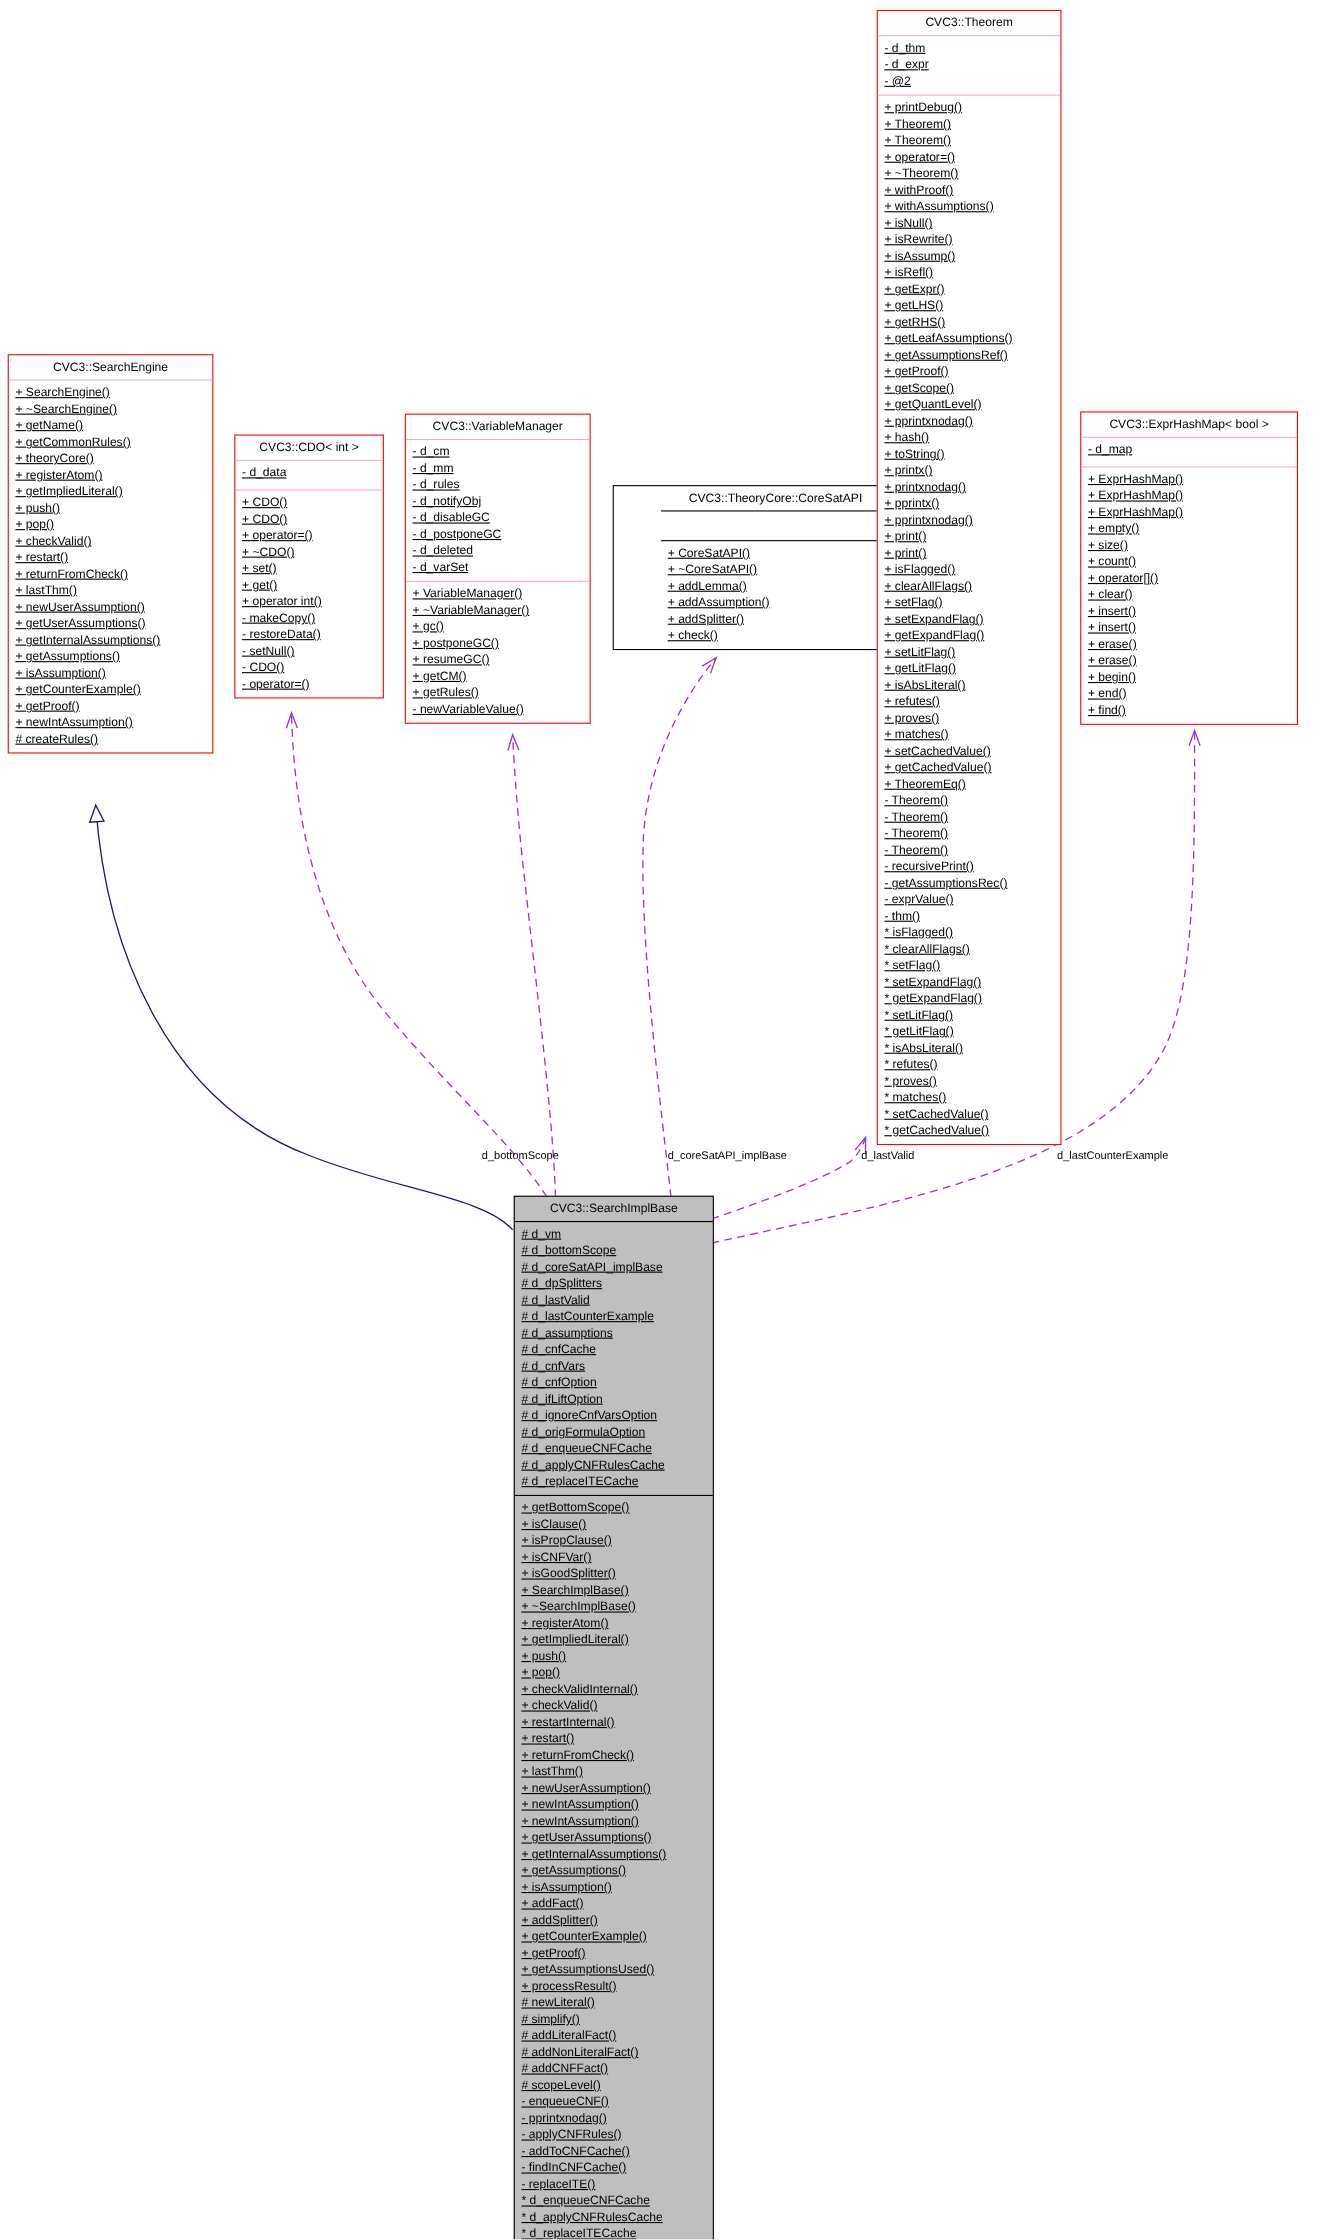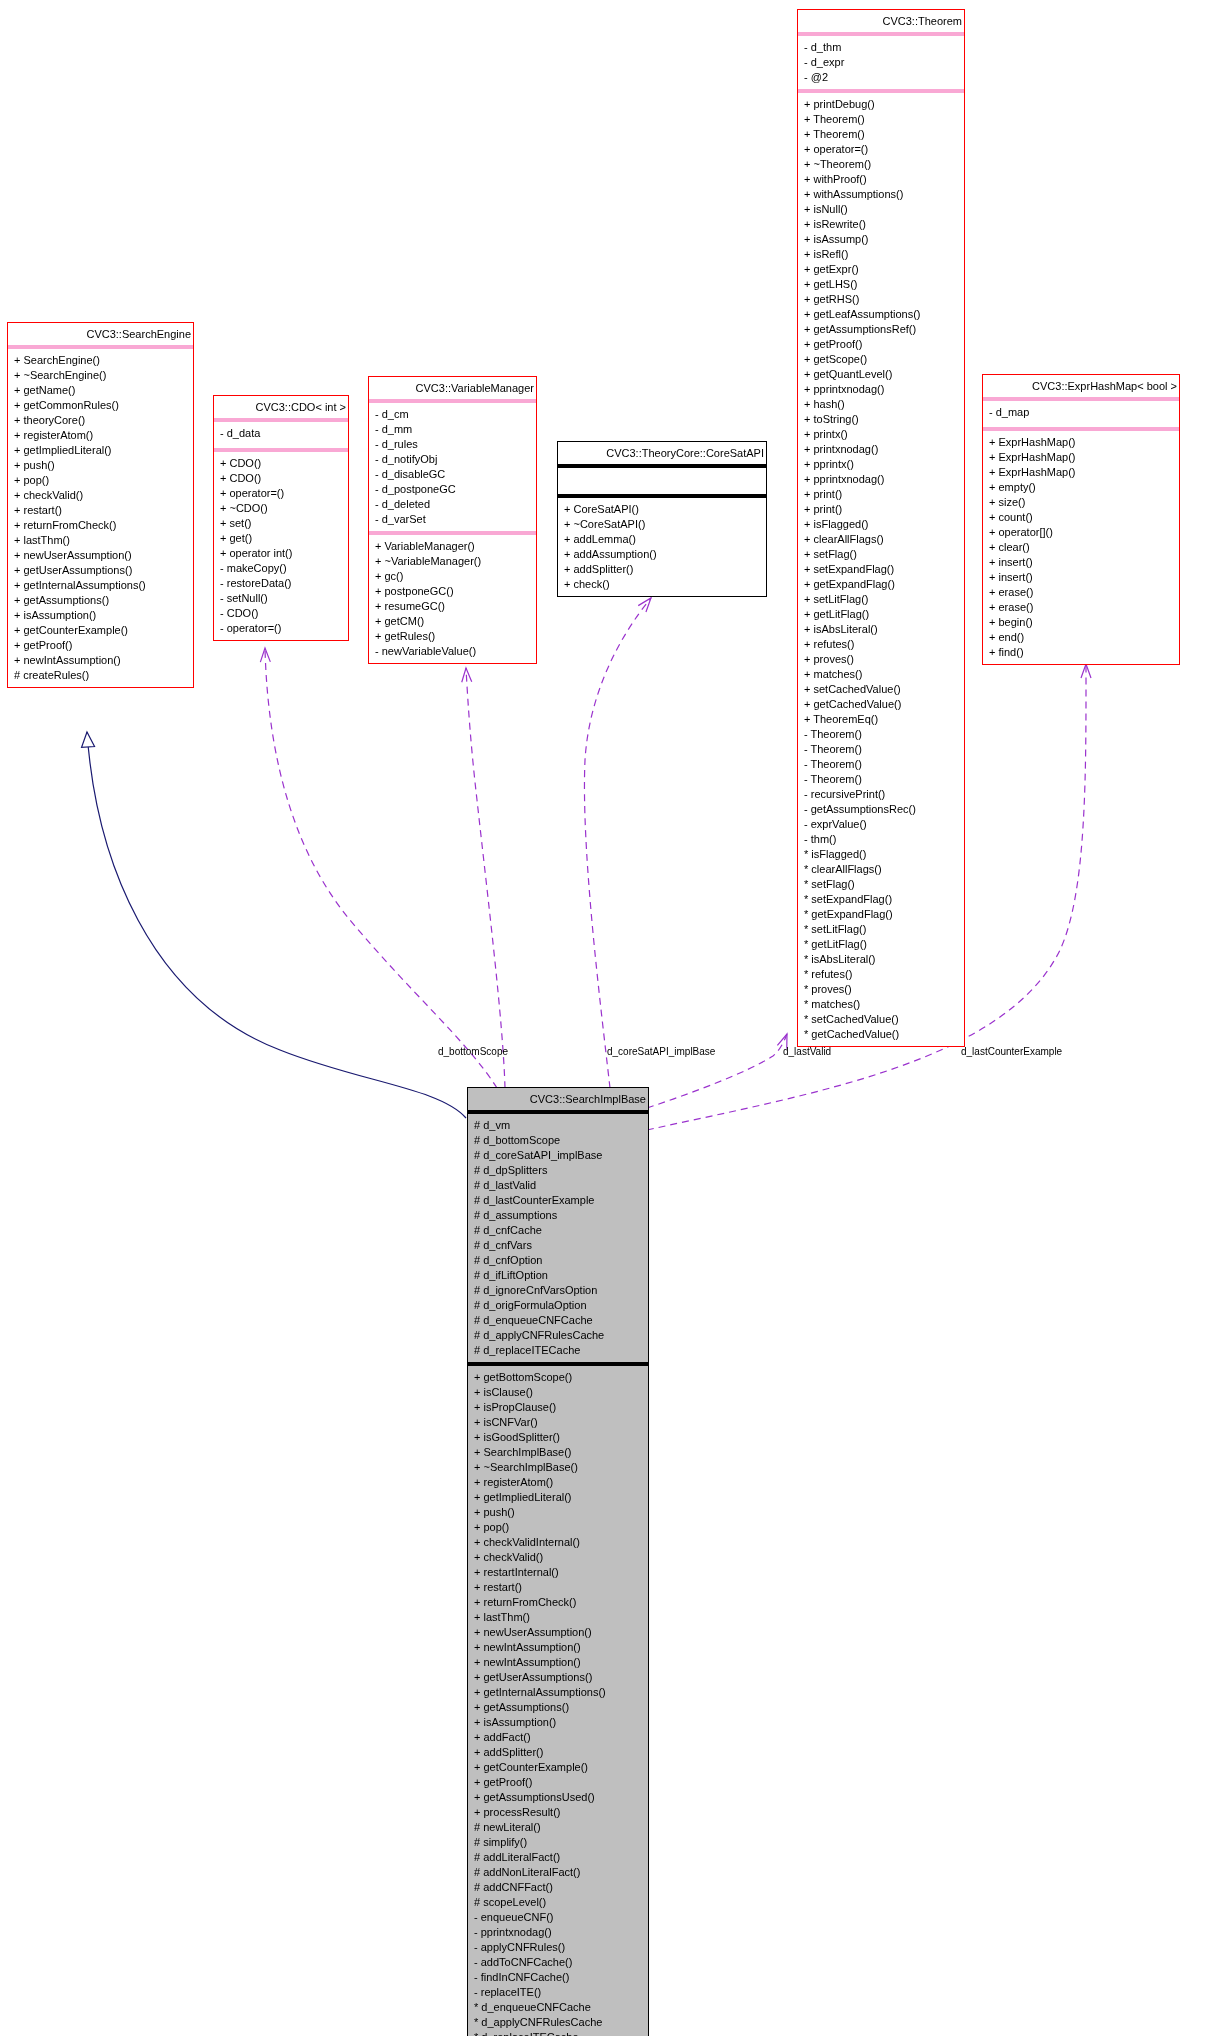--- a/index.html
+++ b/index.html
@@ -3,22 +3,22 @@
 <meta charset="utf-8">
 <style>
   html,body{margin:0;padding:0;background:#ffffff;}
   #canvas{position:relative;width:1221px;height:2036px;background:#ffffff;overflow:hidden;
           font-family:"Liberation Sans",sans-serif;}
   #edges{position:absolute;left:0;top:0;width:1221px;height:2036px;pointer-events:none;}
   .uml{position:absolute;background:#ffffff;border:1px solid #ff0000;
        font-size:11px;line-height:15px;color:#000;}
   .uml.black{border-color:#000000;}
   .uml.main{background:#bfbfbf;border-color:#000000;}
-  .uml .t{text-align:right;padding:4px 2px 3px 2px;white-space:nowrap;}
-  .uml .s{border-top:4px solid #f9a8d4;padding:4px 5px 4px 6px;min-height:18px;}
+  .uml .t{text-align:center;padding:4px 2px 3px 2px;white-space:nowrap;}
+  .uml .s{border-top:1px solid #f9a8d4;padding:4px 5px 4px 6px;min-height:18px;text-decoration:underline;}
   .uml.black .s,.uml.main .s{border-top-color:#000000;}
   .uml .s div{white-space:nowrap;}
   .elabel{position:absolute;font-size:10px;line-height:13px;color:#000;white-space:nowrap;}
 </style>
 </head>
 <body>
 
 <div id="canvas">
 
   <svg id="edges" viewBox="0 0 1221 2036">
@@ -110,21 +110,21 @@
         <div>+ ~VariableManager()</div>
         <div>+ gc()</div>
         <div>+ postponeGC()</div>
         <div>+ resumeGC()</div>
         <div>+ getCM()</div>
         <div>+ getRules()</div>
         <div>- newVariableValue()</div>
       </div>
   </div>
 
-  <div class="uml black" style="left:557px;top:441px;width:208px;">
+  <div class="uml black" style="left:557px;top:441px;width:208px;padding-left:43px;">
     <div class="t">CVC3::TheoryCore::CoreSatAPI</div>
     <div class="s"></div>
     <div class="s">
         <div>+ CoreSatAPI()</div>
         <div>+ ~CoreSatAPI()</div>
         <div>+ addLemma()</div>
         <div>+ addAssumption()</div>
         <div>+ addSplitter()</div>
         <div>+ check()</div>
       </div>

